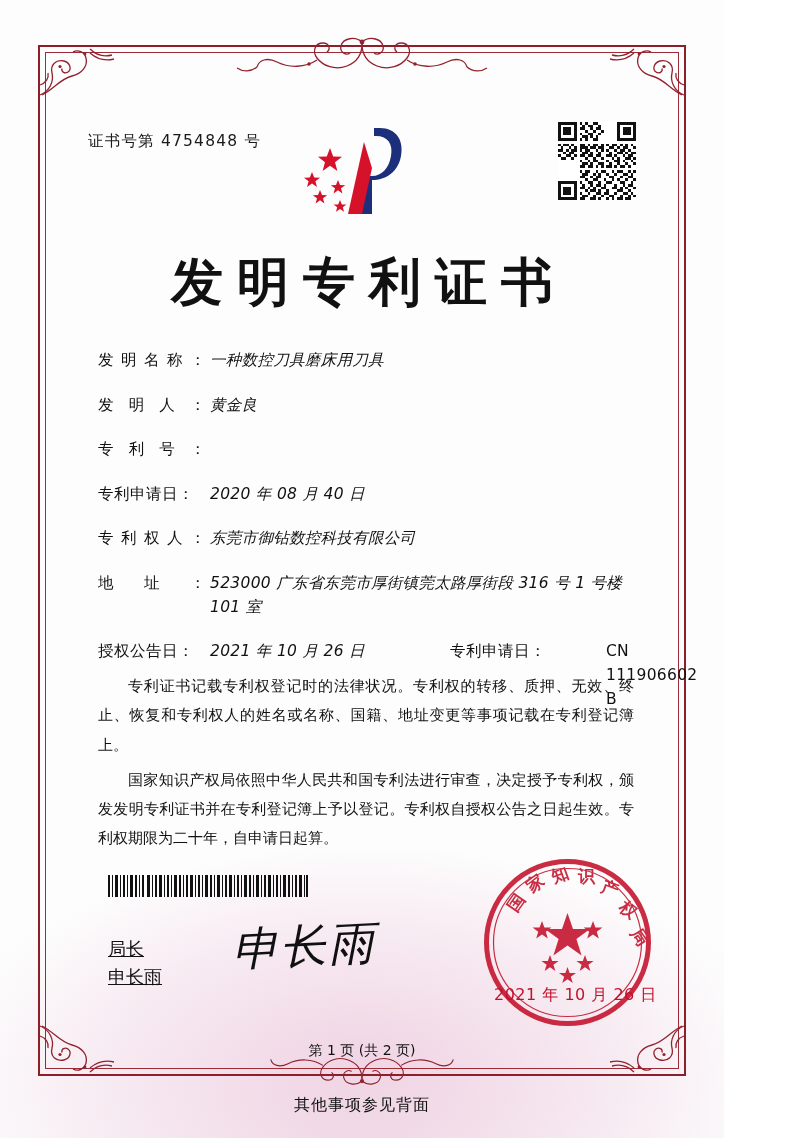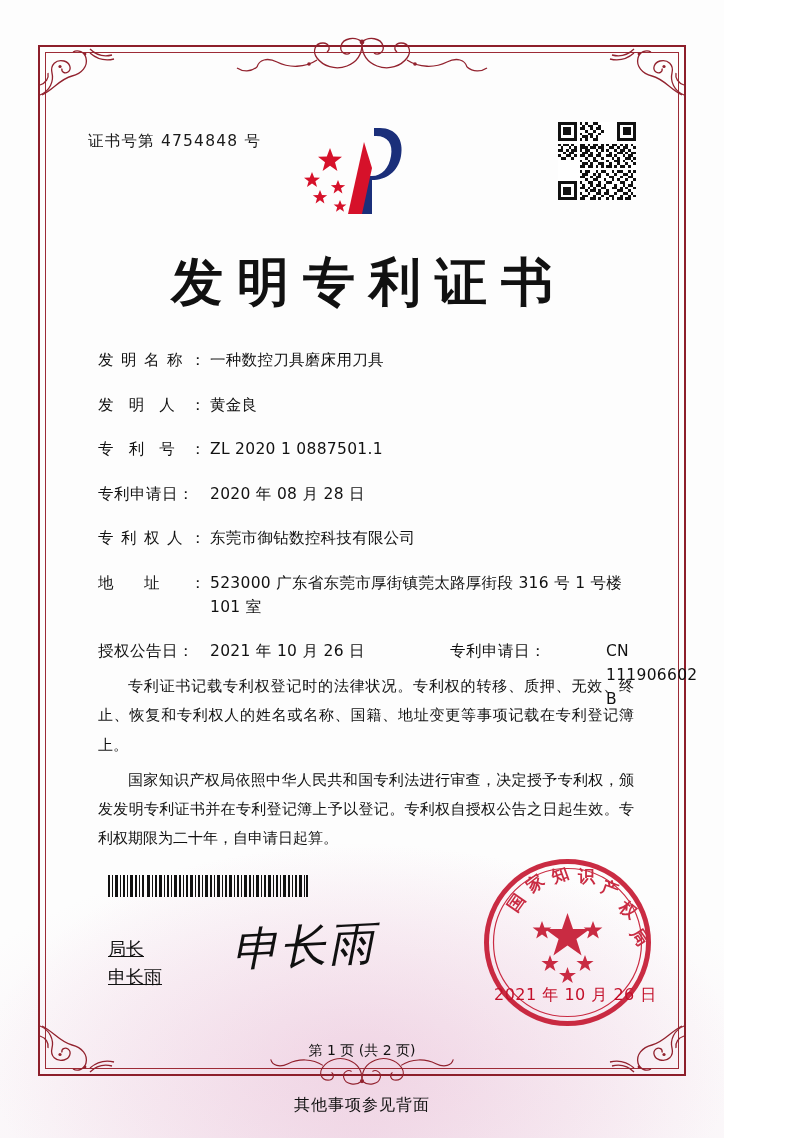--- a/index.html
+++ b/index.html
@@ -134,20 +134,21 @@
   }
   .field-label.spread {
     display: flex;
     justify-content: space-between;
     width: 108px;
   }
   .field-value {
     flex: 1 1 auto;
     padding-left: 4px;
     letter-spacing: 0.3px;
+    font-style: italic;
   }
   .field-row.dual .field-value { flex: 0 0 auto; width: 240px; }
   .field-label2 {
     flex: 0 0 auto;
     width: 110px;
     letter-spacing: 0.5px;
     white-space: nowrap;
   }
   .field-value2 {
     flex: 1 1 auto;
@@ -567,26 +568,25 @@
       <div class="field-value">黄金良</div>
     </div>
 
     <div class="field-row">
       <div class="field-label spread">
         <span>专</span>
         <span>利</span>
         <span>号</span>
         <span>：</span>
       </div>
-      <div class="field-value">ZL 2020 1 0887501.1</div>
     </div>
 
     <div class="field-row">
       <div class="field-label">专利申请日：</div>
-      <div class="field-value">2020 年 08 月 28 日</div>
+      <div class="field-value">2020 年 08 月 40 日</div>
     </div>
 
     <div class="field-row">
       <div class="field-label spread">
         <span>专</span>
         <span>利</span>
         <span>权</span>
         <span>人</span>
         <span>：</span>
       </div>

